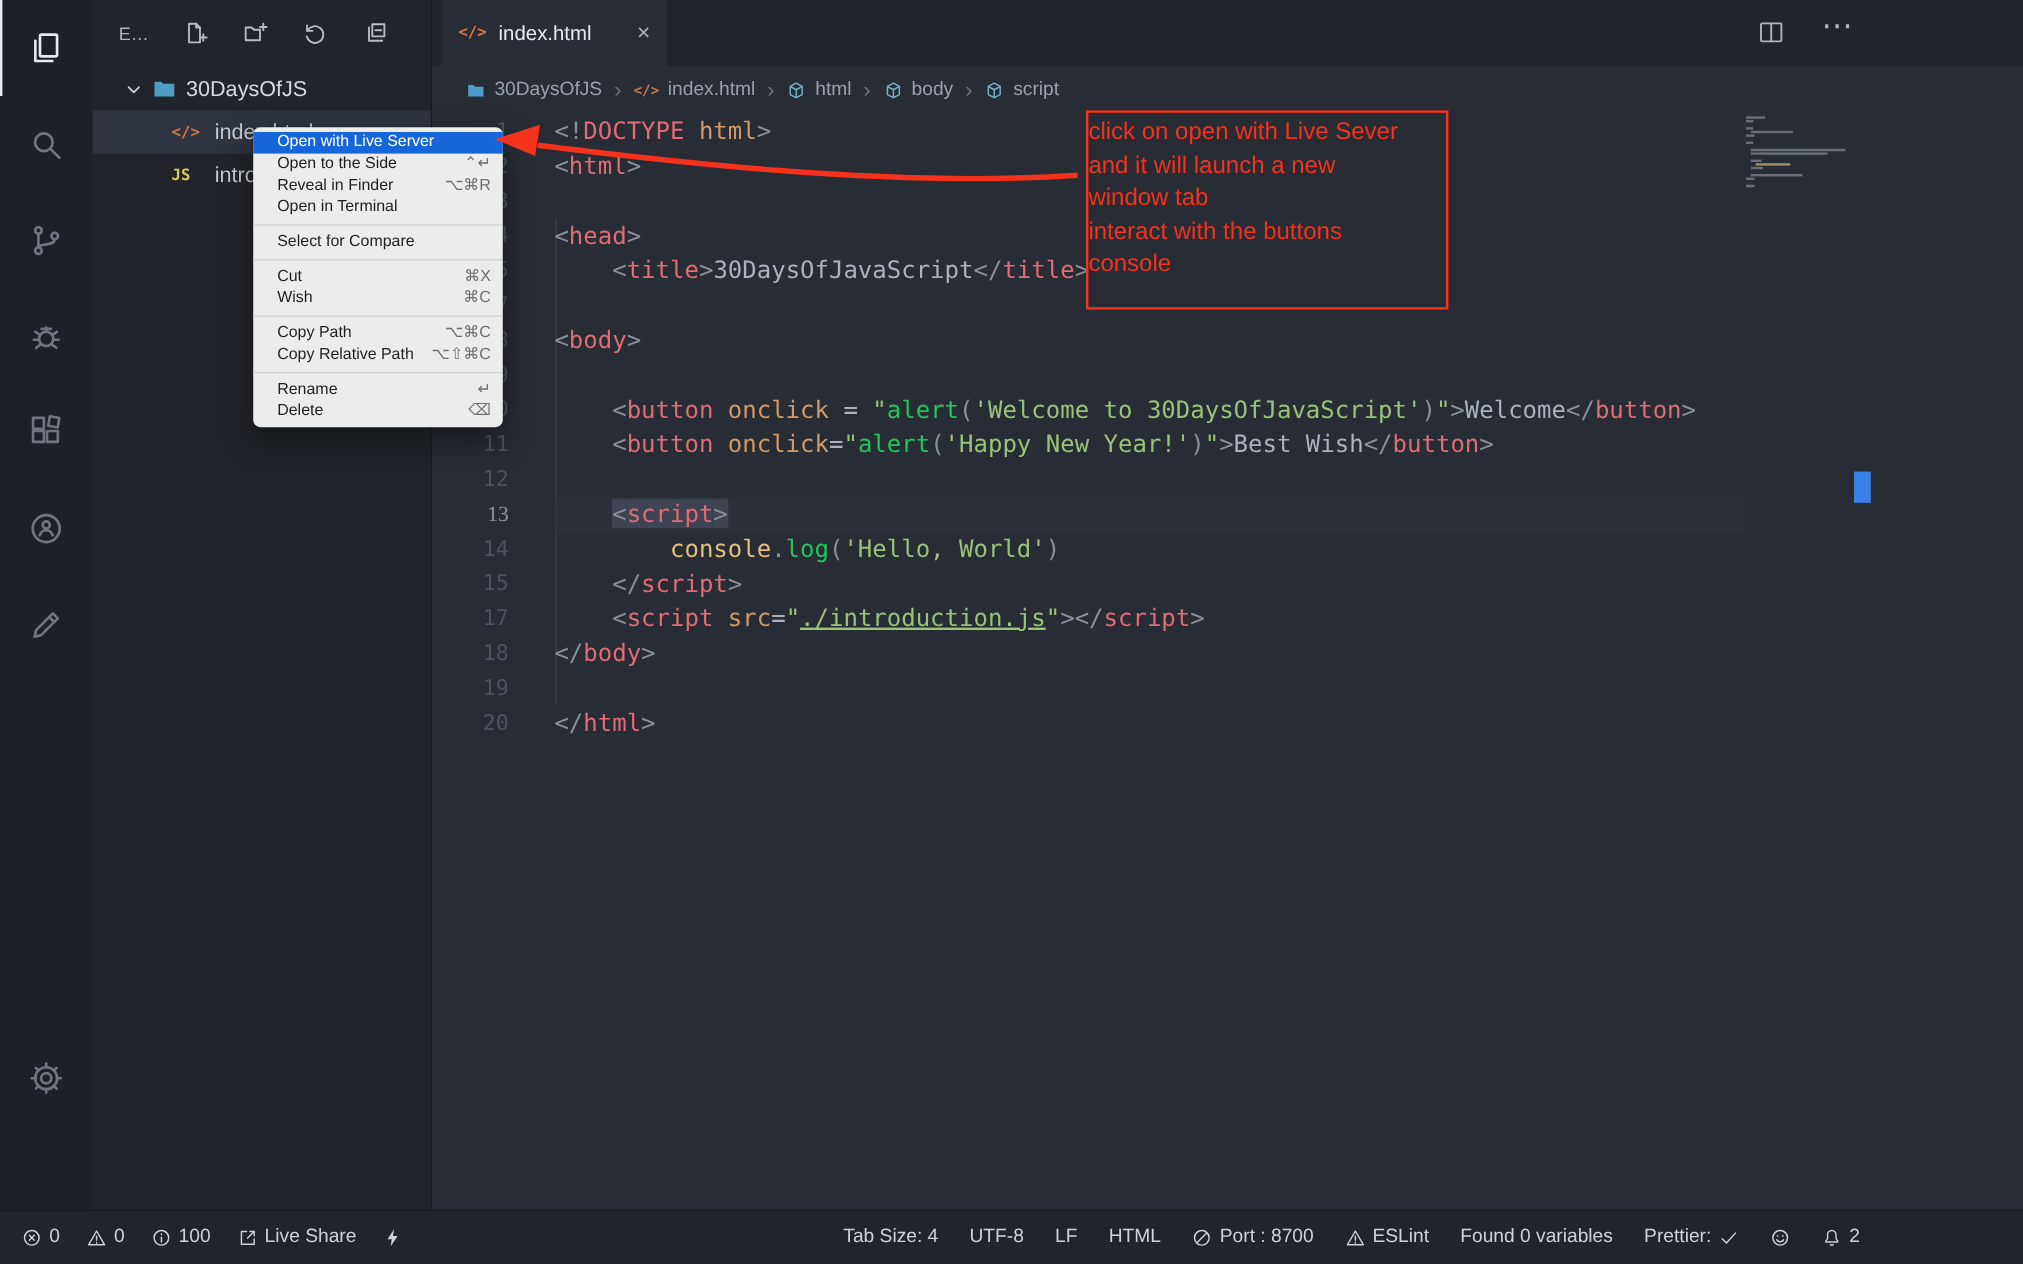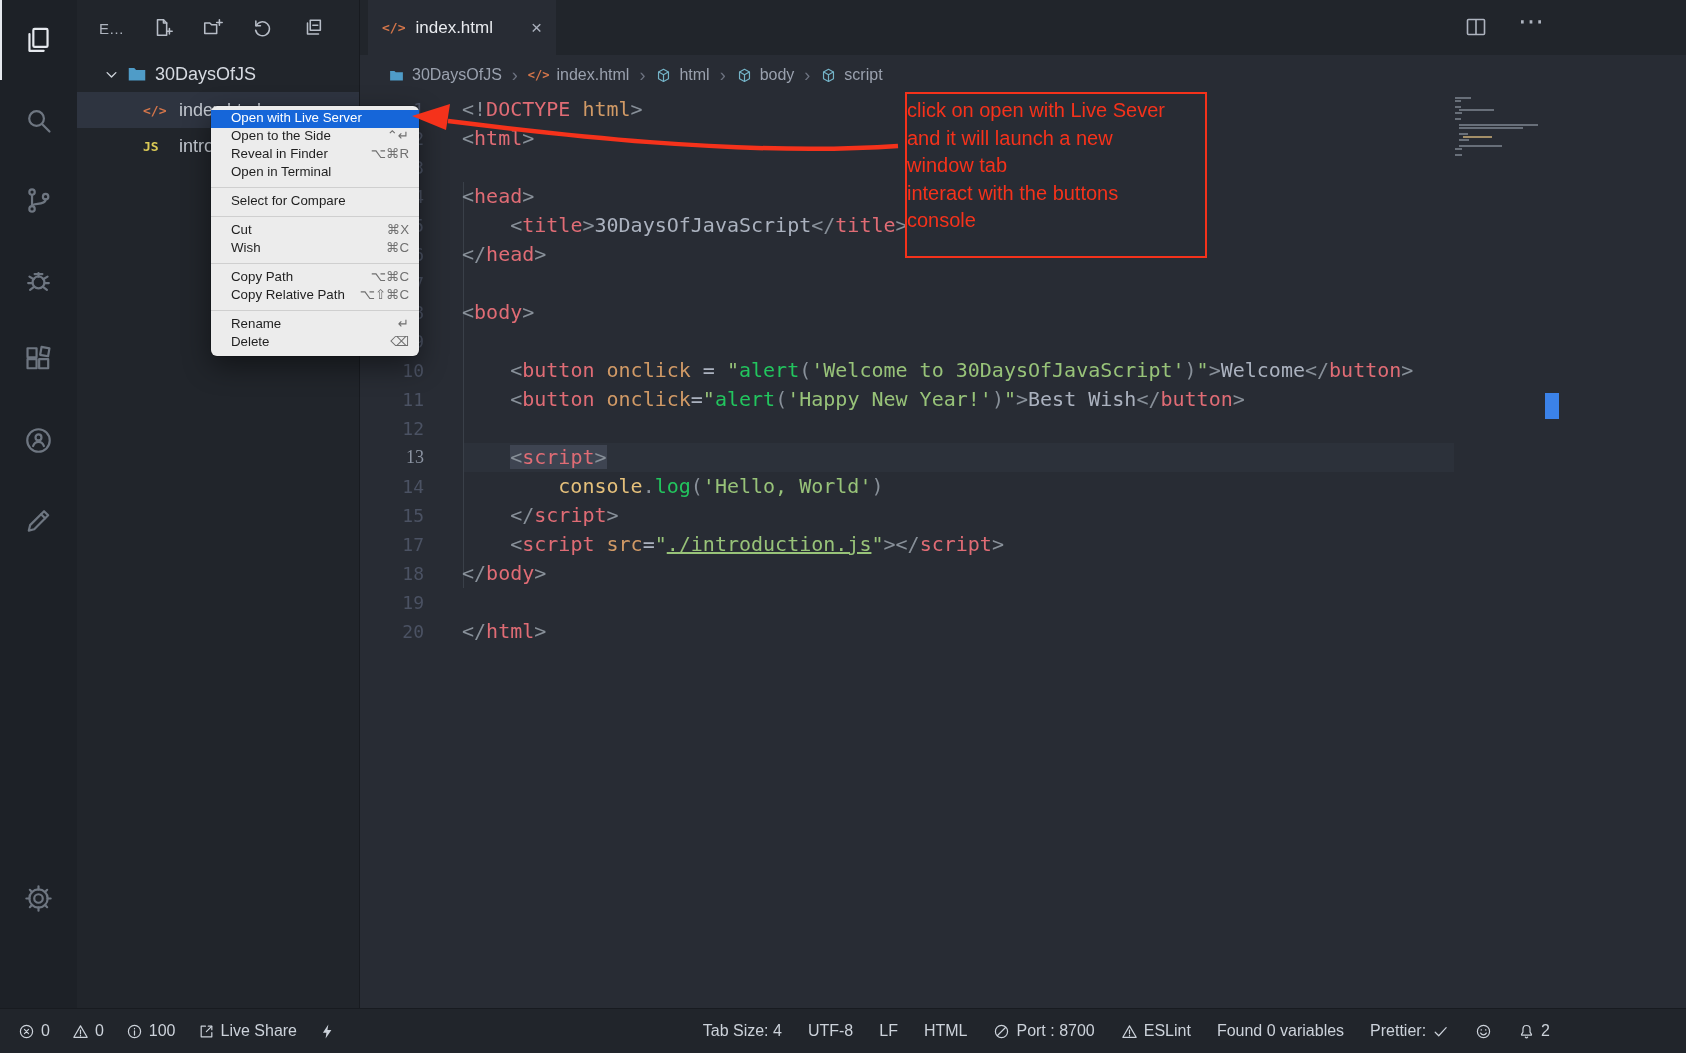--- a/index.html
+++ b/index.html
@@ -298,24 +298,20 @@
           <span class="ln">3</span>
           <span class="code-text"></span>
         </div>
         <div class="code-row">
           <span class="ln">4</span>
           <span class="code-text"><span class="tk-p">&lt;</span><span class="tk-t">head</span><span class="tk-p">&gt;</span></span>
         </div>
         <div class="code-row">
           <span class="ln">5</span>
           <span class="code-text"><span class="tk-w">    </span><span class="tk-p">&lt;</span><span class="tk-t">title</span><span class="tk-p">&gt;</span><span class="tk-w">30DaysOfJavaScript</span><span class="tk-p">&lt;/</span><span class="tk-t">title</span><span class="tk-p">&gt;</span></span>
-        </div>
-        <div class="code-row">
-          <span class="ln">6</span>
-          <span class="code-text"><span class="tk-p">&lt;/</span><span class="tk-t">head</span><span class="tk-p">&gt;</span></span>
         </div>
         <div class="code-row">
           <span class="ln">7</span>
           <span class="code-text"></span>
         </div>
         <div class="code-row">
           <span class="ln">8</span>
           <span class="code-text"><span class="tk-p">&lt;</span><span class="tk-t">body</span><span class="tk-p">&gt;</span></span>
         </div>
         <div class="code-row">

